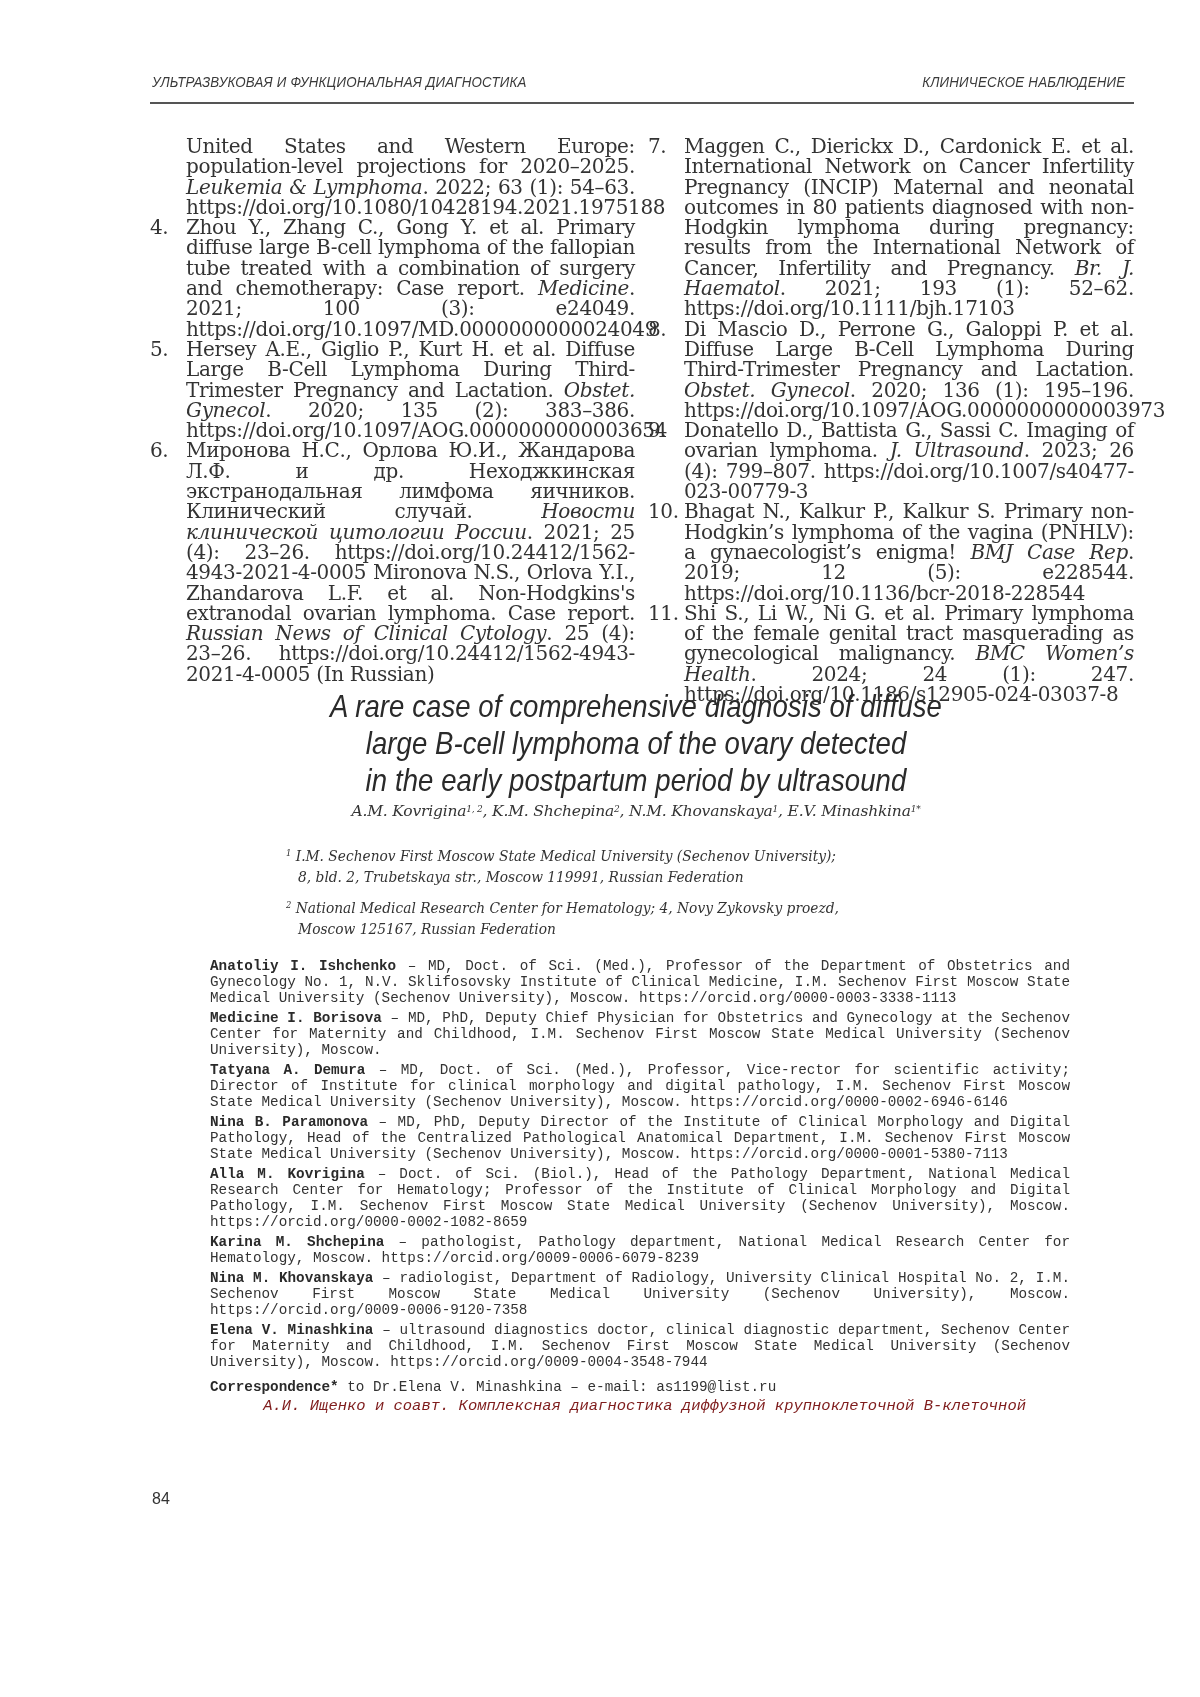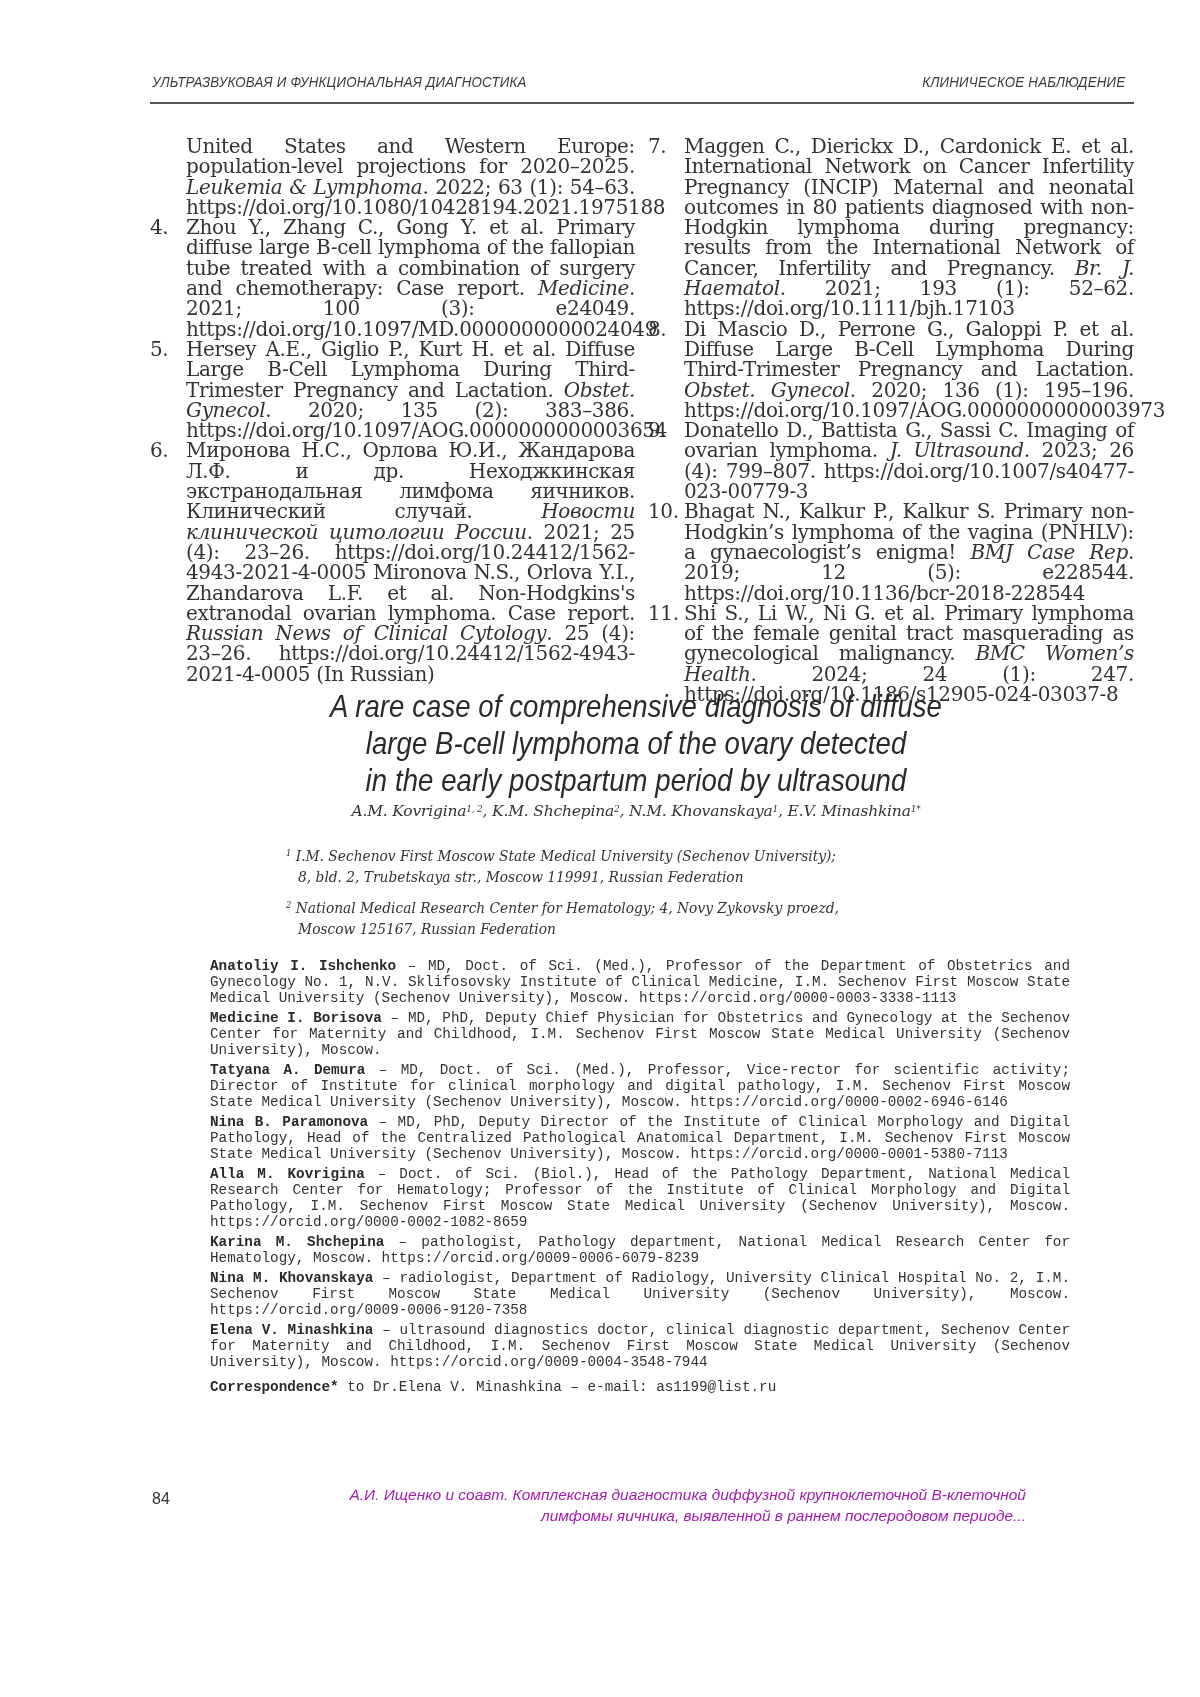--- a/index.html
+++ b/index.html
@@ -42,22 +42,22 @@
   
   .bios { position: absolute; left: 174px; top: 958px; width: 860px; font-family: Liberation Mono, monospace;
     font-size: 14.3px; line-height: 16px; color: #333; }
   .bio { margin: 0 0 4px 0; text-align: justify; text-align-last: left; }
   .bio b { font-weight: bold; color: #2a2a2a; }
   .corr { margin-top: 9px; }
 
   
   .page-number { position: absolute; left: 116px; top: 1490px; font-family: "Liberation Sans", sans-serif;
     font-size: 16px; color: #333; }
-  .footer-title { position: absolute; right: 102px; top: 1484px; width: 840px; text-align: right;
-    font-family: Liberation Sans, sans-serif; font-style: italic; font-size: 15.5px; line-height: 21px; color: #a21caf; }
+  .footer-title { position: absolute; right: 102px; top: 1396px; width: 840px; text-align: right;
+    font-family: Liberation Mono, monospace; font-style: italic; font-size: 15.5px; line-height: 21px; color: #7f1d1d; }
 </style>
 </head>
 <body>
 
 <div class="page">
 
   <div class="running-header">
     <span class="left">УЛЬТРАЗВУКОВАЯ И ФУНКЦИОНАЛЬНАЯ ДИАГНОСТИКА</span>
     <span class="right">КЛИНИЧЕСКОЕ НАБЛЮДЕНИЕ</span>
   </div>
@@ -135,15 +135,14 @@
         <p class="bio"><b>Karina M. Shchepina</b><span> – pathologist, Pathology department, National Medical Research Center for Hematology, Moscow. https://orcid.org/0009-0006-6079-8239</span></p>
         <p class="bio"><b>Nina M. Khovanskaya</b><span> – radiologist, Department of Radiology, University Clinical Hospital No. 2, I.M. Sechenov First Moscow State Medical University (Sechenov University), Moscow. https://orcid.org/0009-0006-9120-7358</span></p>
         <p class="bio"><b>Elena V. Minashkina</b><span> – ultrasound diagnostics doctor, clinical diagnostic department, Sechenov Center for Maternity and Childhood, I.M. Sechenov First Moscow State Medical University (Sechenov University), Moscow. https://orcid.org/0009-0004-3548-7944</span></p>
       </div>
     <p class="bio corr"><b>Correspondence*</b><span> to Dr.Elena V. Minashkina – e-mail: as1199@list.ru</span></p>
   </div>
 
   <div class="page-number">84</div>
   <div class="footer-title">
     <div>А.И. Ищенко и соавт. Комплексная диагностика диффузной крупноклеточной В-клеточной</div>
-    <div>лимфомы яичника, выявленной в раннем послеродовом периоде...</div>
   </div>
 </div>
 
 </body></html>

